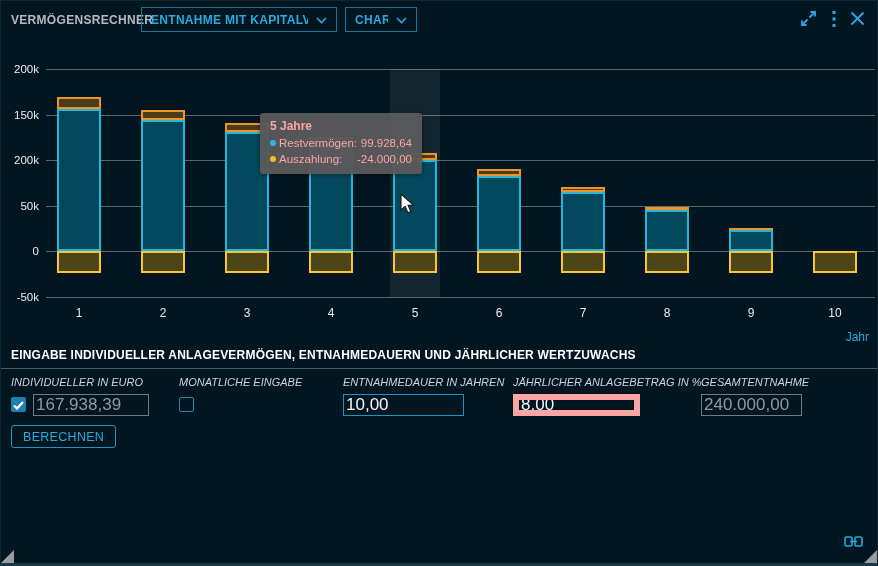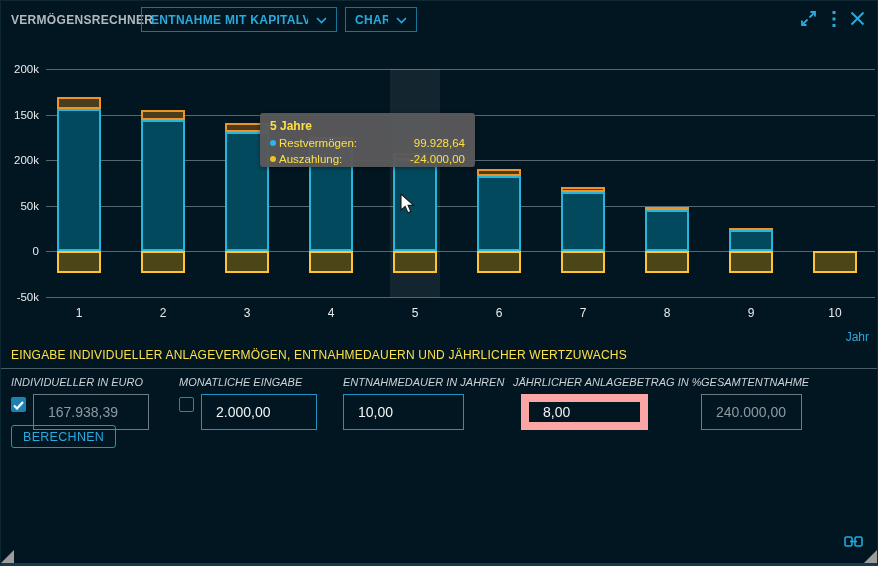--- a/index.html
+++ b/index.html
@@ -26,37 +26,37 @@
   .gridline{position:absolute;left:45px;width:829px;height:1px;background:rgba(158,171,179,.55);}
   .ytick{position:absolute;left:0;width:38px;text-align:right;color:#e9ecee;font-size:11.5px;transform:translateY(-6px);}
   .xtick{position:absolute;width:44px;text-align:center;color:#e9ecee;font-size:12px;top:305px;}
   .xaxis-title{position:absolute;right:8px;top:329px;color:#2aa9dd;font-size:12px;}
   .hoverband{position:absolute;background:rgba(255,255,255,.07);}
   .seg{position:absolute;}
   .seg-rest{background:#03495e;border:2px solid #27b5da;}
   .seg-ertrag{background:#4b3c1e;border:2px solid #ee9427;}
   .seg-ausz{background:#4c4518;border:2px solid #fdc536;}
   
-  .tooltip{position:absolute;left:259px;top:112px;width:215px;background:rgba(89,89,91,.97);
-    border-radius:3px;padding:6px 10px 0;color:#fde047;box-shadow:0 1px 4px rgba(0,0,0,.4);}
+  .tooltip{position:absolute;left:259px;top:112px;width:162px;background:rgba(89,89,91,.97);
+    border-radius:3px;padding:6px 10px 7px;color:#fca5a5;box-shadow:0 1px 4px rgba(0,0,0,.4);}
   .tt-title{font-size:12px;font-weight:bold;margin-bottom:2px;}
   .tt-row{display:flex;align-items:center;font-size:11.5px;line-height:16px;}
   .tt-dot{width:6px;height:6px;border-radius:50%;margin-right:3px;flex:0 0 auto;}
   .tt-label{white-space:nowrap;}
   .tt-val{margin-left:auto;text-align:right;white-space:nowrap;}
   
   .cursor{position:absolute;left:398px;top:192px;}
   
-  .section-title{position:absolute;left:10px;top:347px;color:#fde047;font-size:12px;font-weight:normal;letter-spacing:.2px;}
+  .section-title{position:absolute;left:10px;top:347px;color:#ffffff;font-size:12px;font-weight:bold;letter-spacing:.2px;}
   .divider{position:absolute;left:0;top:367px;width:878px;height:1px;background:#4c5c65;}
   .f-label{position:absolute;top:375px;color:#ccd2d6;font-size:11px;font-style:italic;white-space:nowrap;}
-  .txtin{position:absolute;top:393px;height:36px;background:transparent;border:1px solid #1f94c0;
-    color:#f2f4f5;font-size:14px;font-family:"Liberation Sans",sans-serif;padding:0 14px;outline:none;}
+  .txtin{position:absolute;top:393px;height:22px;background:transparent;border:1px solid #1f94c0;
+    color:#f2f4f5;font-size:17px;font-family:"Liberation Sans",sans-serif;padding:0 2px;outline:none;}
   .txtin.disabled{border-color:#6e7b83;color:#8d99a0;}
-  .txtin.focused{border:8px solid #fca5a5;margin-left:8px;}
+  .txtin.focused{border:6px solid #fca5a5;}
   .cb{position:absolute;top:396px;width:15px;height:15px;border-radius:2px;cursor:pointer;}
   .cb.checked{background:#1c80b2;display:flex;align-items:center;justify-content:center;}
   .cb.unchecked{background:transparent;border:1px solid #2587ad;}
   .btn{position:absolute;left:10px;top:424px;height:23px;padding:0 11px;background:transparent;
     border:1px solid #1f94c0;border-radius:3px;color:#2aa9dd;font-size:12.5px;letter-spacing:.3px;
     font-family:"Liberation Sans",sans-serif;cursor:pointer;}
   
   .link-ico{position:absolute;right:14px;bottom:12px;cursor:pointer;}
   .corner-br{position:absolute;right:0;bottom:0;width:0;height:0;border-style:solid;
     border-width:0 0 13px 13px;border-color:transparent transparent #9c9c9c transparent;}
@@ -201,21 +201,20 @@
   <div class="cb checked" style="left:10px">
     <span>
       <svg width="11" height="9" viewBox="0 0 11 9">
           <polyline points="1,4.5 4,7.5 10,1" fill="none" stroke="#fff" stroke-width="2.2"></polyline>
         </svg>
     </span>
   </div>
   <input class="txtin disabled" style="left: 32px; width: 116px;" readonly="" value="167.938,39">
 
   <div class="cb unchecked" style="left:178px"></div>
-  <input class="txtin" style="left: 200px; width: 116px;" value="2.000,00">
 
   <input class="txtin" style="left: 342px; width: 121px;" value="10,00">
 
   <input class="txtin focused" style="left: 512px; width: 127px;" value="8,00">
 
   <input class="txtin disabled" style="left: 700px; width: 101px;" readonly="" value="240.000,00">
 
   <button class="btn">BERECHNEN</button>
 
   <span class="link-ico">

